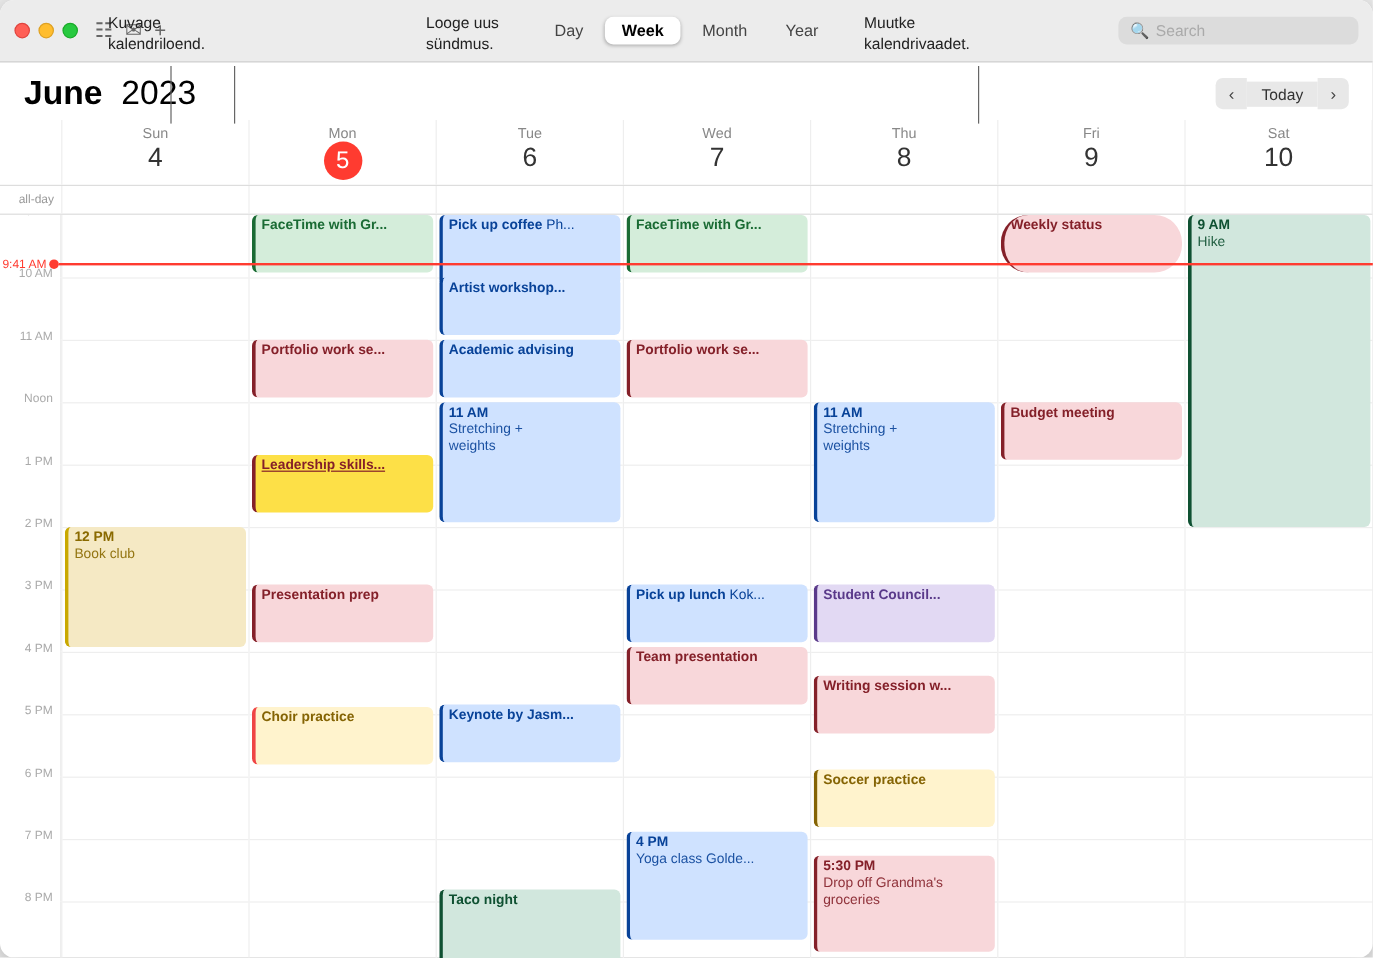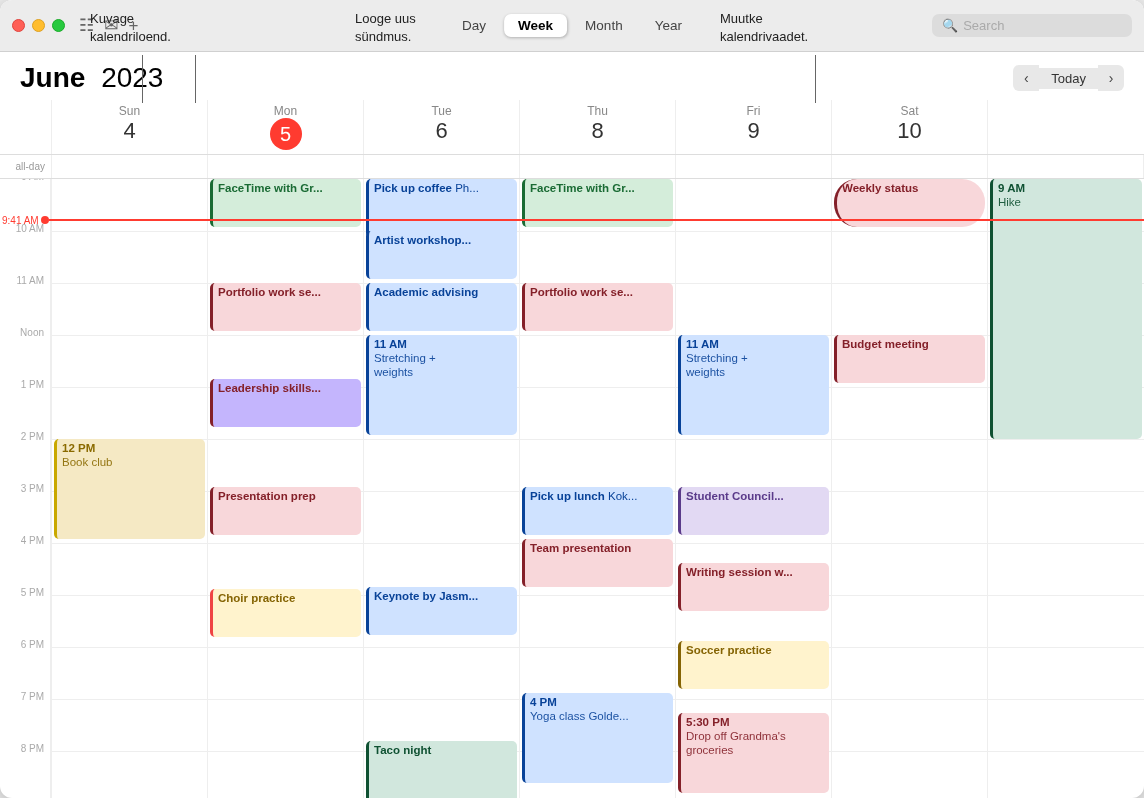--- a/index.html
+++ b/index.html
@@ -305,20 +305,24 @@
       </div>
       <div class="day-header">
         <div class="day-name">Mon</div>
         <div class="day-num today-badge">5</div>
       </div>
       <div class="day-header">
         <div class="day-name">Tue</div>
         <div class="day-num">6</div>
       </div>
       <div class="day-header">
+        <div class="day-name">Wed</div>
+        <div class="day-num">7</div>
+      </div>
+      <div class="day-header">
         <div class="day-name">Thu</div>
         <div class="day-num">8</div>
       </div>
       <div class="day-header">
         <div class="day-name">Fri</div>
         <div class="day-num">9</div>
       </div>
       <div class="day-header">
         <div class="day-name">Sat</div>
         <div class="day-num">10</div>
@@ -413,21 +417,21 @@
             <div style="position:absolute;left:0;right:0;top:468px;border-top:1px solid #eee;"></div>
             <div style="position:absolute;left:0;right:0;top:520px;border-top:1px solid #eee;"></div>
             <div style="position:absolute;left:0;right:0;top:572px;border-top:1px solid #eee;"></div>
           </div>
           <div class="event" style="top:0px;height:48px;background:#d4edda;border-left:3px solid #1a6b34;color:#1a6b34;">
             <div class="event-title">FaceTime with Gr...</div>
           </div>
           <div class="event" style="top:104px;height:48px;background:#f8d7da;border-left:3px solid #842029;color:#842029;">
             <div class="event-title">Portfolio work se...</div>
           </div>
-          <div class="event" style="top:200px;height:48px;background:#c4b5fd;border-left:3px solid #842029;color:#842029;">
+          <div class="event" style="top:200px;height:48px;background:#fde047;border-left:3px solid #842029;color:#842029;text-decoration:underline;">
             <div class="event-title">Leadership skills...</div>
           </div>
           <div class="event" style="top:308px;height:48px;background:#f8d7da;border-left:3px solid #842029;color:#842029;">
             <div class="event-title">Presentation prep</div>
           </div>
           <div class="event" style="top:410px;height:48px;background:#fff3cd;border-left:3px solid #ef4444;color:#856404;">
             <div class="event-title">Choir practice</div>
           </div>
         </div>
 

